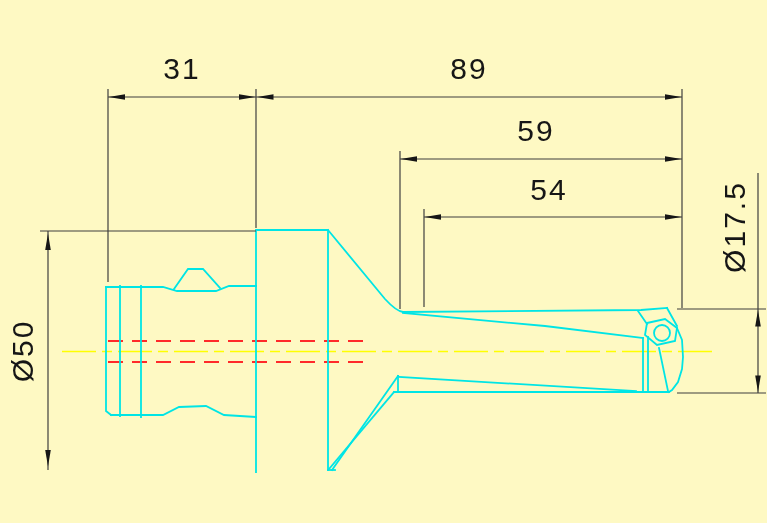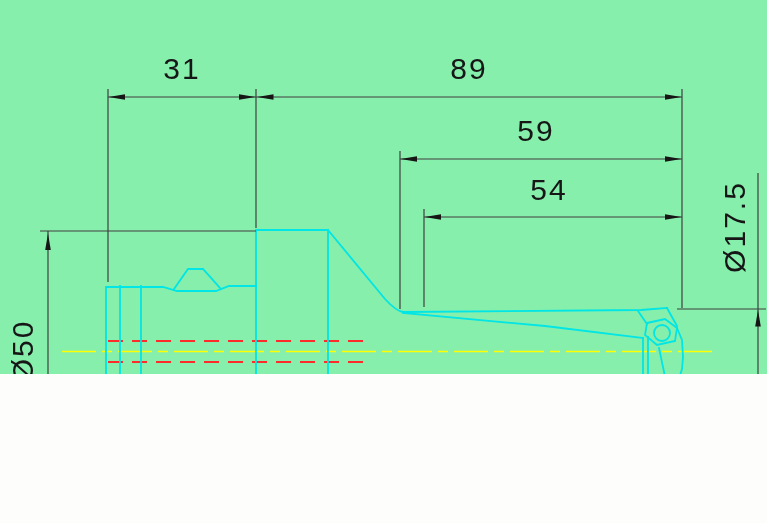--- a/index.html
+++ b/index.html
@@ -1,17 +1,17 @@
 <!DOCTYPE html>
 <html><head>
 <meta charset="utf-8">
 <style>
   html,body{margin:0;padding:0;background:#fdfefc;}
   .frame{
-    position:relative;width:767px;height:374px;background:#86efac;overflow:hidden;
+    position:relative;width:767px;height:523px;background:#fef9c3;overflow:hidden;
     font-family:"Liberation Sans", sans-serif;
   }
   svg{display:block;}
   .geo{stroke:#00e5e5;stroke-width:1.8;fill:none;stroke-linecap:square;stroke-linejoin:miter;}
   .hiddenline{stroke:#ff2a2a;stroke-width:2;fill:none;stroke-dasharray:15 9;}
   .centerline{stroke:#ffff00;stroke-width:1.7;fill:none;stroke-dasharray:34 6 10 6;}
   .dim{stroke:#3f3f3f;stroke-width:1.2;fill:none;}
   .arrow{fill:#161616;stroke:none;}
   .dimtext{
     fill:#161616;font-size:30px;letter-spacing:2px;

